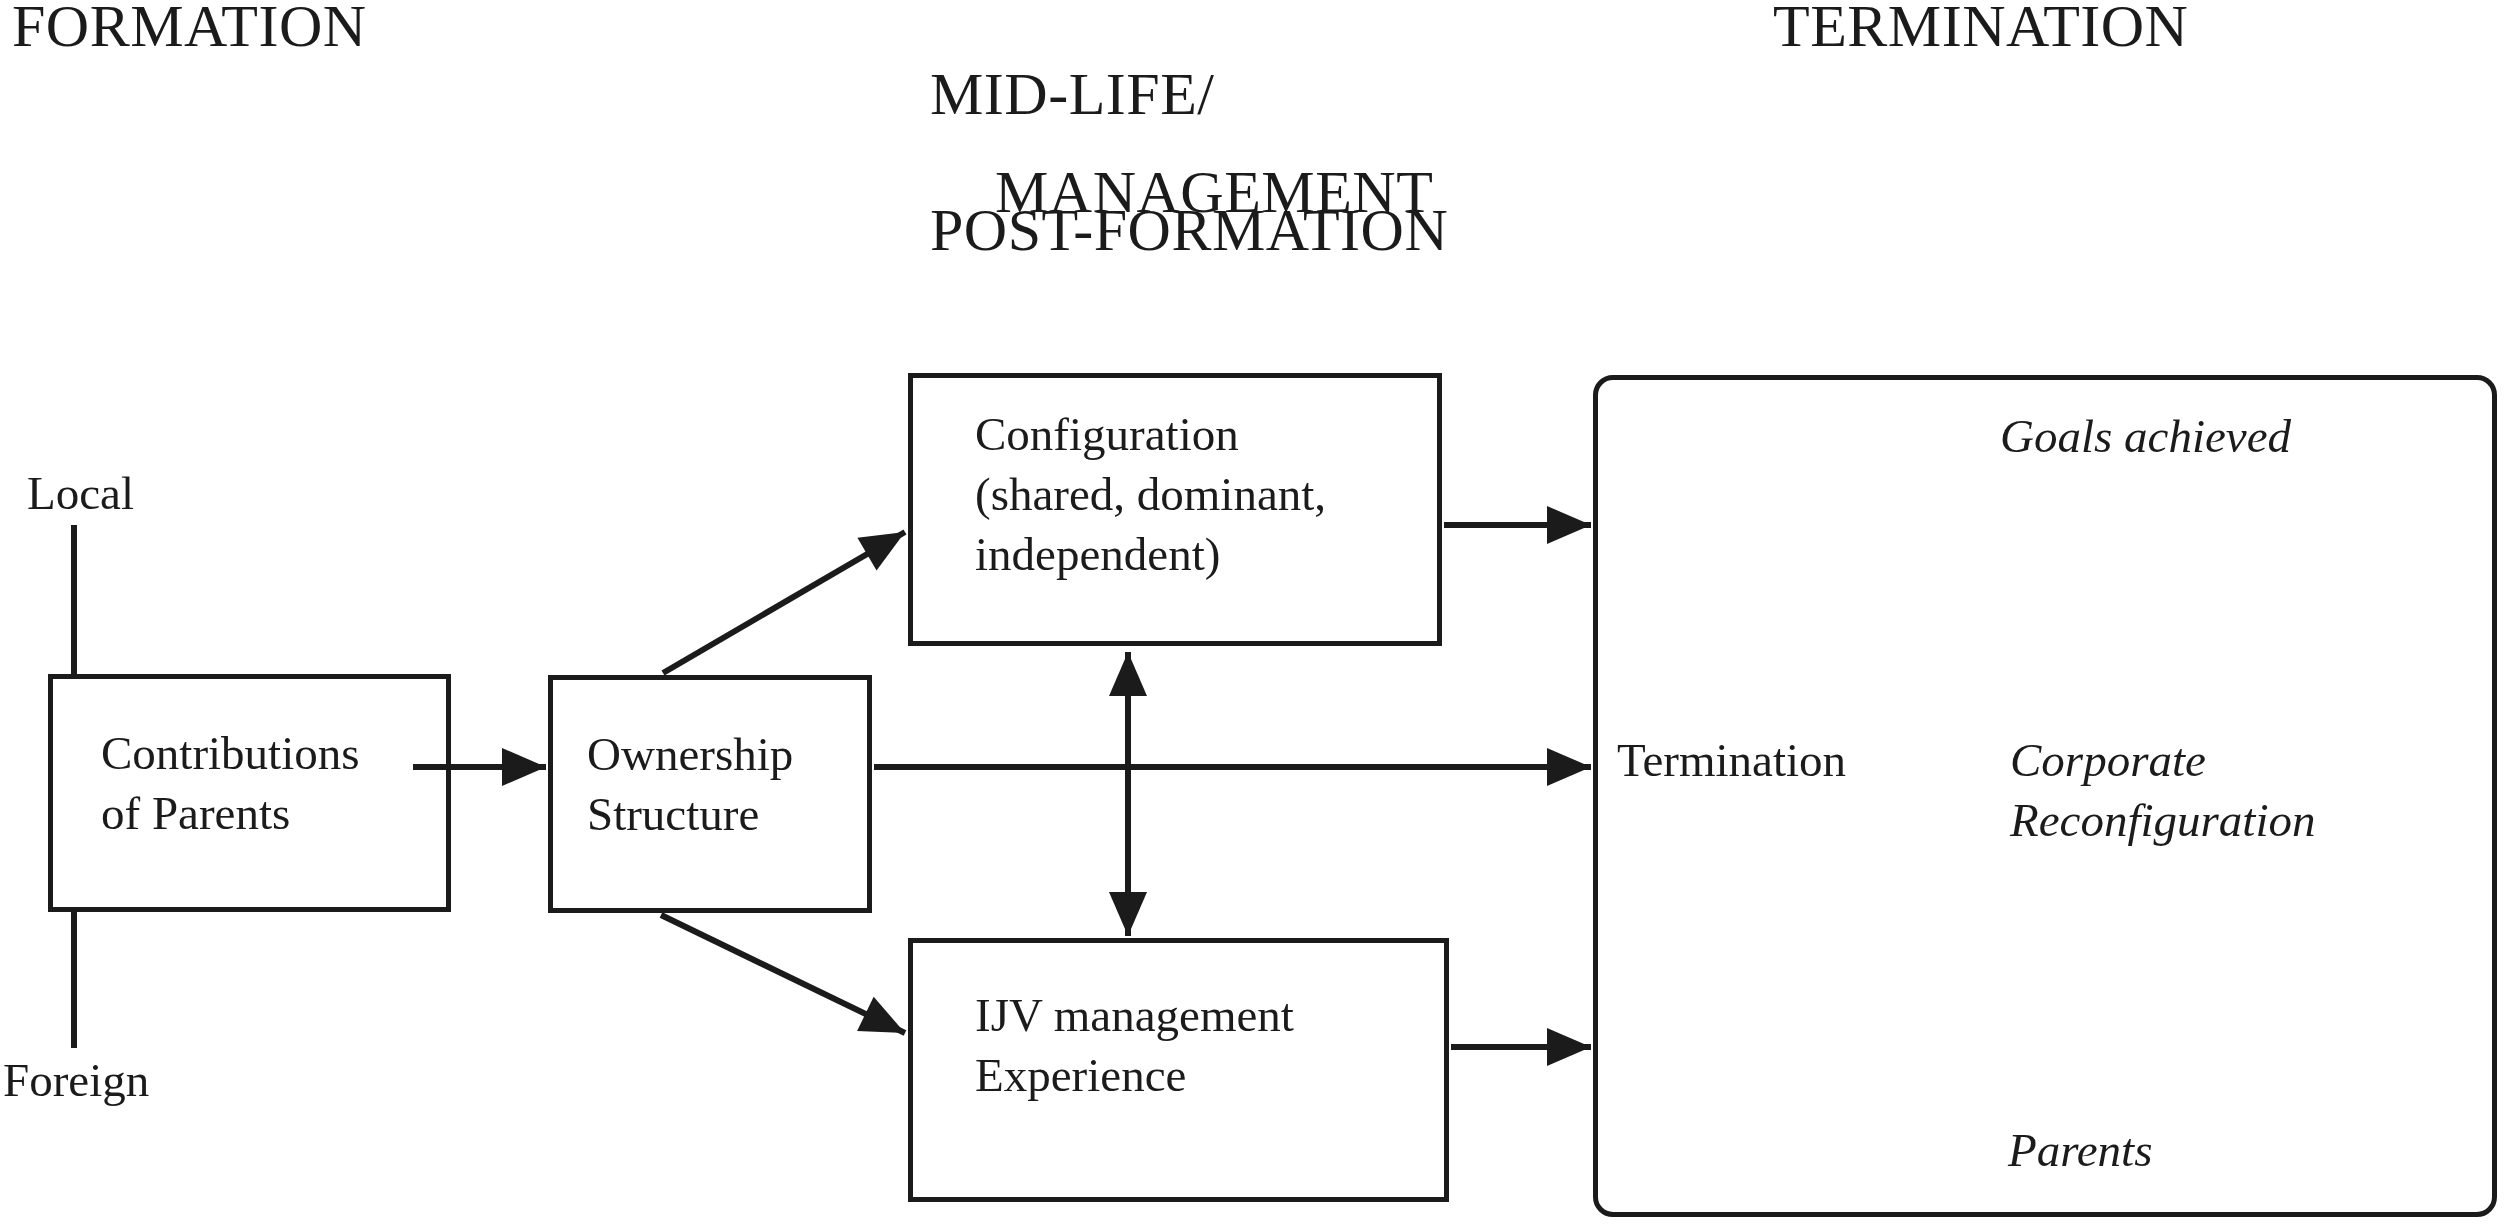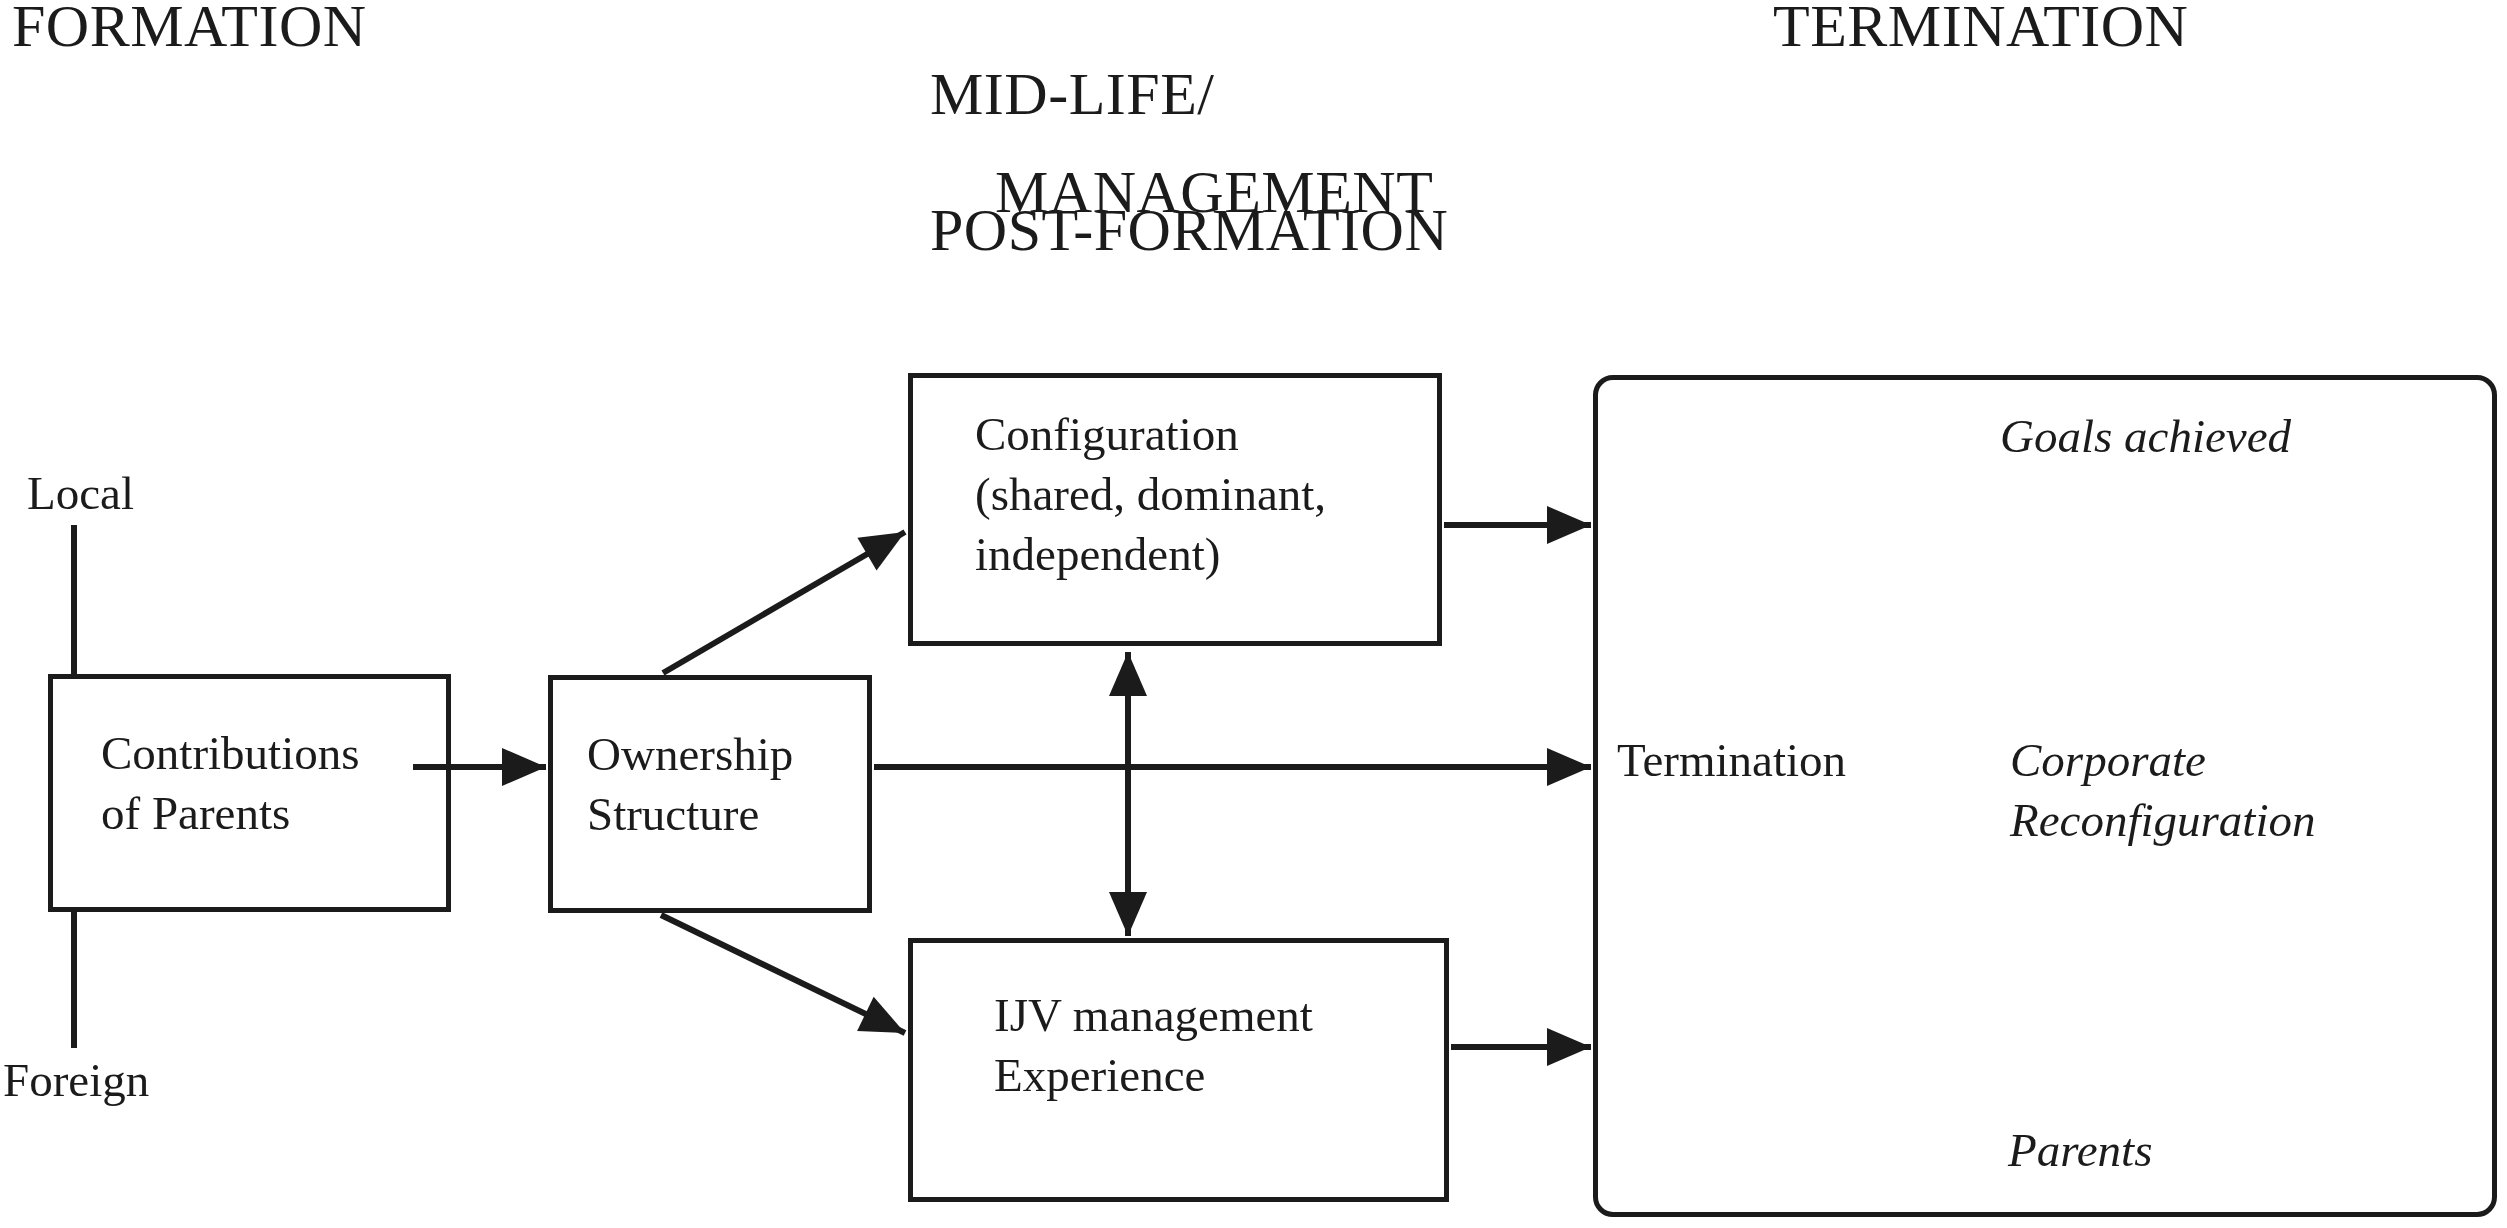--- a/index.html
+++ b/index.html
@@ -42,21 +42,21 @@
   }
   .node-box .box-label {
     font-size: 47px;
     line-height: 60px;
     white-space: pre-line;
     color: #1b1b1b;
   }
   #contributions-box { left: 8px;    top: 674px; width: 403px; height: 238px; padding-left: 48px; padding-bottom: 20px; margin-left: 40px; }
   #ownership-box     { left: 548px;  top: 675px; width: 324px; height: 238px; padding-left: 34px; padding-bottom: 20px; }
   #configuration-box { left: 908px;  top: 373px; width: 534px; height: 273px; padding-left: 62px; padding-bottom: 32px; }
-  #ijv-box           { left: 908px;  top: 938px; width: 541px; height: 264px; padding-left: 81px; padding-bottom: 50px; }
+  #ijv-box           { left: 908px;  top: 938px; width: 541px; height: 264px; padding-left: 62px; padding-bottom: 50px; }
   #outcome-box {
     position: absolute;
     left: 1593px; top: 375px;
     width: 904px; height: 842px;
     border: 5px solid #1b1b1b;
     border-radius: 20px;
     box-sizing: border-box;
     background: transparent;
     z-index: 2;
   }

